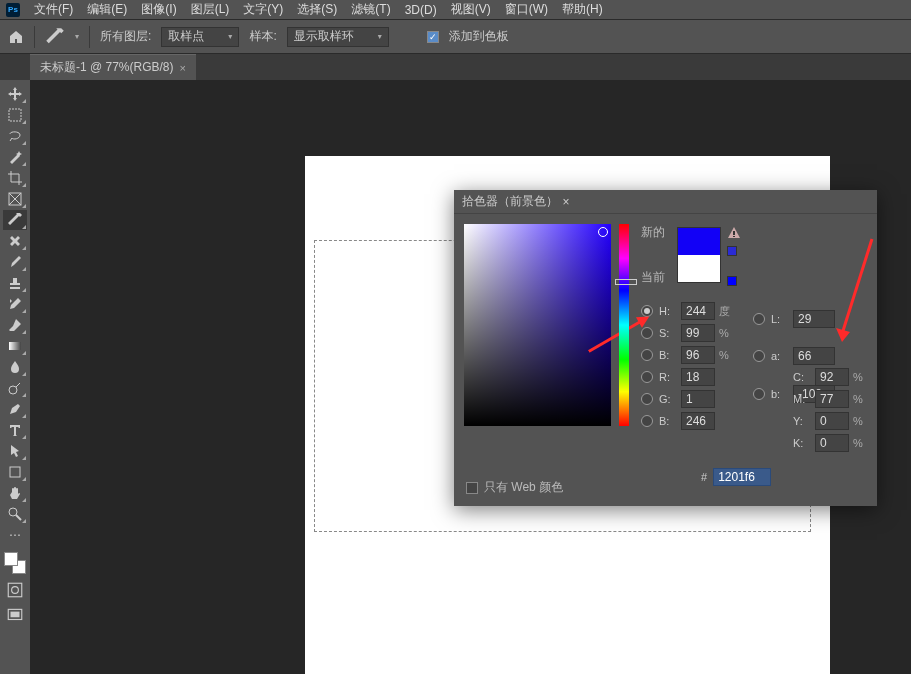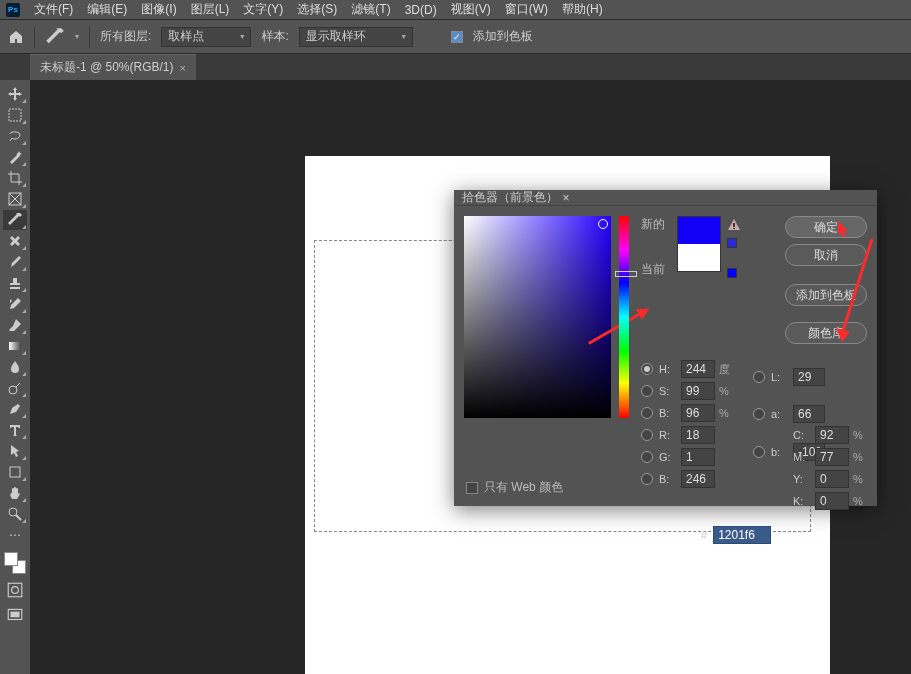--- a/index.html
+++ b/index.html
@@ -4,67 +4,67 @@
 <style>
 *{margin:0;padding:0;box-sizing:border-box;font-family:"Microsoft YaHei",Arial,sans-serif;font-size:12px;user-select:none}
 body{background:#1f1f1f;width:911px;height:674px;overflow:hidden;position:relative}
 .menubar{background:#535353;height:20px;display:flex;align-items:center;padding:0 6px;gap:14px;color:#ddd;border-bottom:1px solid #2a2a2a}
 .menubar .ps{width:14px;height:14px;background:#001e36;color:#31a8ff;font-size:8px;font-weight:bold;display:flex;align-items:center;justify-content:center;border-radius:2px}
 .menubar span{cursor:default}
 .optbar{background:#535353;height:34px;display:flex;align-items:center;padding:0 8px;gap:10px;color:#ccc;border-bottom:1px solid #2a2a2a}
 .home-ic{width:16px;height:16px;display:flex;align-items:center;justify-content:center}
 .tool-ic{width:20px;height:20px;display:flex;align-items:center;justify-content:center}
 .vsep{width:1px;height:22px;background:#3a3a3a}
-.dd{background:#444;border:1px solid #333;height:20px;display:flex;align-items:center;padding:0 6px;color:#ccc;gap:36px}
+.dd{background:#444;border:1px solid #333;height:20px;display:flex;align-items:center;padding:0 6px;color:#ccc;gap:24px}
 .dd .tri{font-size:8px;color:#aaa}
 .chk{width:12px;height:12px;border:1px solid #888;background:#5a8cc8;display:inline-flex;align-items:center;justify-content:center;color:#fff;font-size:9px}
 .tabbar{background:#3a3a3a;height:26px;display:flex;align-items:flex-end;padding-left:30px}
 .tab{background:#535353;color:#ccc;padding:4px 10px;display:flex;align-items:center;gap:6px;border-top:1px solid #666}
 .tab .x{color:#aaa;font-size:11px}
 .main{display:flex;height:594px}
 .toolbar{width:30px;background:#535353;display:flex;flex-direction:column;align-items:center;padding-top:4px;gap:1px}
 .tb{width:24px;height:20px;display:flex;align-items:center;justify-content:center;color:#ccc;cursor:default;position:relative}
 .tb svg{width:16px;height:16px}
 .tb.active{background:#3a3a3a}
 .tb .corner{position:absolute;right:1px;bottom:1px;width:0;height:0;border-right:4px solid #aaa;border-top:4px solid transparent}
 .swatches{margin-top:6px;position:relative;width:22px;height:22px}
 .sw-fg{position:absolute;top:0;left:0;width:14px;height:14px;background:#fff;border:1px solid #888;z-index:2}
 .sw-bg{position:absolute;bottom:0;right:0;width:14px;height:14px;background:#fff;border:1px solid #888}
 .mini{width:18px;height:18px;color:#ccc;display:flex;align-items:center;justify-content:center;margin-top:6px}
 .canvas-area{flex:1;background:#262626;position:relative;overflow:hidden}
 .doc{position:absolute;left:275px;top:76px;width:525px;height:580px;background:#fff}
 .sel{position:absolute;left:284px;top:160px;width:497px;height:292px;border:1px dashed #888}
 .picker{position:absolute;left:424px;top:110px;width:423px;height:316px;background:#535353;box-shadow:0 4px 20px rgba(0,0,0,0.5);color:#ccc}
-.pk-title{height:16px;display:flex;align-items:center;padding:0 8px;border-bottom:1px solid #444}
+.pk-title{height:24px;display:flex;align-items:center;padding:0 8px;border-bottom:1px solid #444}
 .pk-close{width:16px;height:16px;display:flex;align-items:center;justify-content:center;color:#ccc}
 .pk-body{display:flex;padding:10px;gap:8px}
 .sv-box{width:202px;height:202px;position:relative;background:linear-gradient(to top,#000,transparent),linear-gradient(to right,#fff,#2400ff)}
 .sv-cur{position:absolute;top:3px;right:3px;width:10px;height:10px;border:1.5px solid #fff;border-radius:50%}
 .arrow{position:absolute;top:100px;left:120px;transform:rotate(-30deg)}
 .hue{width:14px;height:202px;background:linear-gradient(to bottom,#f00,#f0f 17%,#00f 33%,#0ff 50%,#0f0 67%,#ff0 83%,#f00);position:relative}
 .hue-cur{position:absolute;top:55px;left:-4px;width:22px;height:6px;border:1px solid #ccc}
 .right-col{flex:1;display:flex;flex-direction:column;gap:6px;padding-left:4px}
-.preview-row{display:flex;gap:6px;align-items:flex-start}
+.preview-row{display:flex;gap:6px;align-items:center}
 .prev-labels{display:flex;flex-direction:column;gap:28px;font-size:11px;color:#bbb;width:30px}
 .prev-box{width:44px;height:56px;border:1px solid #333;display:flex;flex-direction:column}
 .prev-new{flex:1;background:#1201f6}
 .prev-old{flex:1;background:#fff}
 .warn-col{display:flex;flex-direction:column;gap:6px;padding-top:2px}
 .warn{width:14px;height:14px;display:flex;align-items:center;justify-content:center}
 .tiny-sw{width:10px;height:10px;border:1px solid #333}
 .btns{display:flex;flex-direction:column;gap:6px;margin-left:auto}
 .btn{width:82px;height:22px;border:1px solid #888;border-radius:11px;background:#5a5a5a;color:#ddd;display:flex;align-items:center;justify-content:center;position:relative}
 .btn.primary{background:#666}
 .cursor-red{position:absolute;right:14px;top:4px}
 .fields{display:grid;grid-template-columns:14px 22px 34px 14px 18px 22px 42px 14px;gap:4px 4px;align-items:center;margin-top:4px}
 .rad{width:12px;height:12px;border:1px solid #999;border-radius:50%;background:#444;display:inline-block}
 .rad.on::after{content:"";display:block;width:6px;height:6px;background:#ccc;border-radius:50%;margin:2px}
 .lbl{color:#ccc;font-size:11px}
 .inp{background:#444;border:1px solid #333;color:#ddd;height:18px;padding:0 4px;width:34px;text-align:left}
-.inp.w{width:32px}
+.inp.w{width:42px}
 .unit{color:#aaa;font-size:11px}
 .hex-row{display:flex;align-items:center;gap:6px;margin-top:10px}
 .hex-inp{background:#3a5a8a;border:1px solid #2a4a7a;color:#fff;height:18px;padding:0 4px;width:58px}
 .cmyk{display:grid;grid-template-columns:16px 32px 14px;gap:4px 6px;align-items:center}
 .webonly{position:absolute;left:12px;bottom:10px;display:flex;align-items:center;gap:6px;font-size:11px;color:#bbb}
 .webonly .cb{width:12px;height:12px;border:1px solid #888;background:#444}
 .anno{position:absolute;pointer-events:none}
 </style>
 </head>
 <body>
@@ -108,21 +108,21 @@
     <span>显示取样环</span>
     <span class="tri">▾</span>
   </div>
   <div style="width:18px"></div>
   <span class="chk">✓</span>
   <span>添加到色板</span>
 </div>
 
 <div class="tabbar">
   <div class="tab">
-    <span>未标题-1 @ 50%(RGB/1)</span>
+    <span>未标题-1 @ 77%(RGB/8)</span>
     <span class="x">×</span>
   </div>
 </div>
 
 <div class="main">
 
   <div class="toolbar">
     <div class="tb">
         <svg viewBox="0 0 16 16">
           <path fill="#ccc" d="M8 1l2 3H9v3h3V6l3 2-3 2V9H9v3h1l-2 3-2-3h1V9H4v1L1 8l3-2v1h3V4H6z"></path>
@@ -316,39 +316,20 @@
                   <svg viewBox="0 0 14 14">
                     <path fill="#caa" d="M7 1l6 11H1z"></path>
                     <rect x="6" y="5" width="2" height="4" fill="#333"></rect>
                     <rect x="6" y="10" width="2" height="1" fill="#333"></rect>
                   </svg>
                 </span>
               <span class="tiny-sw" style="background:#2b2bd4"></span>
               <span style="height:8px"></span>
               <span class="tiny-sw" style="background:#0000ff"></span>
             </div>
-            <div class="btns">
-              <div class="btn primary">
-                <span>确定</span>
-                <svg class="cursor-red anno" width="16" height="20">
-                    <path fill="#ff2a2a" d="M2 0l0 14 3-3 2 5 3-1-2-5 4 0z"></path>
-                  </svg>
-              </div>
-              <div class="btn">
-                  <span>取消</span>
-                </div>
-              <div style="height:6px"></div>
-              <div class="btn">
-                  <span>添加到色板</span>
-                </div>
-              <div style="height:4px"></div>
-              <div class="btn">
-                  <span>颜色库</span>
-                </div>
-            </div>
           </div>
 
           <div style="display:flex;gap:18px;margin-top:6px">
 
             <div class="fields" style="grid-template-columns:14px 18px 34px 16px">
               <span class="rad on"></span>
                 <span class="lbl">H:</span>
                 <input class="inp" value="244" style="">
                 <span class="unit">度</span>
               <span class="rad"></span>

